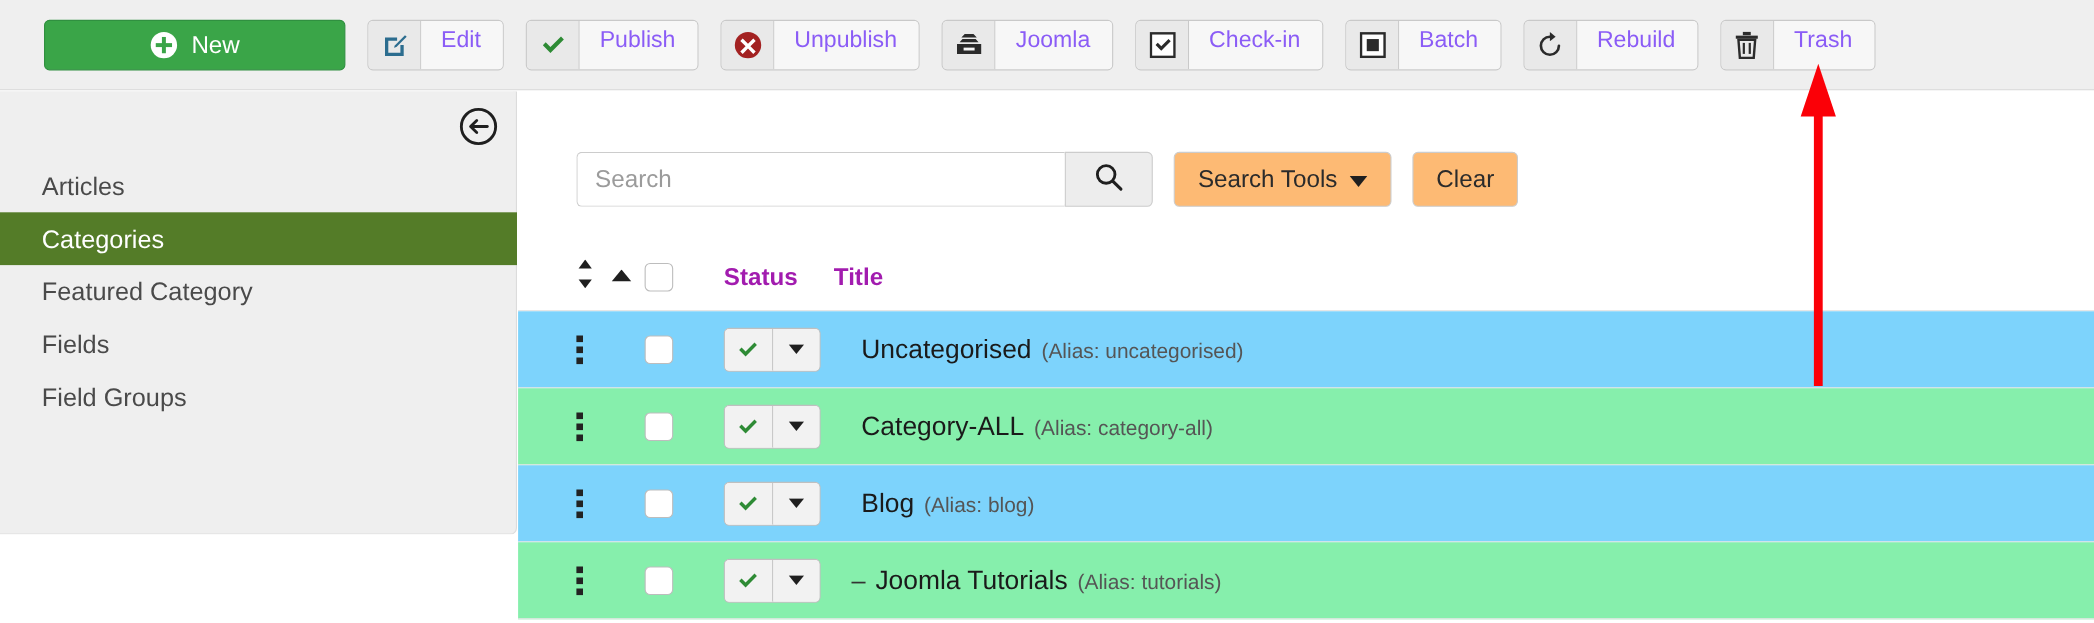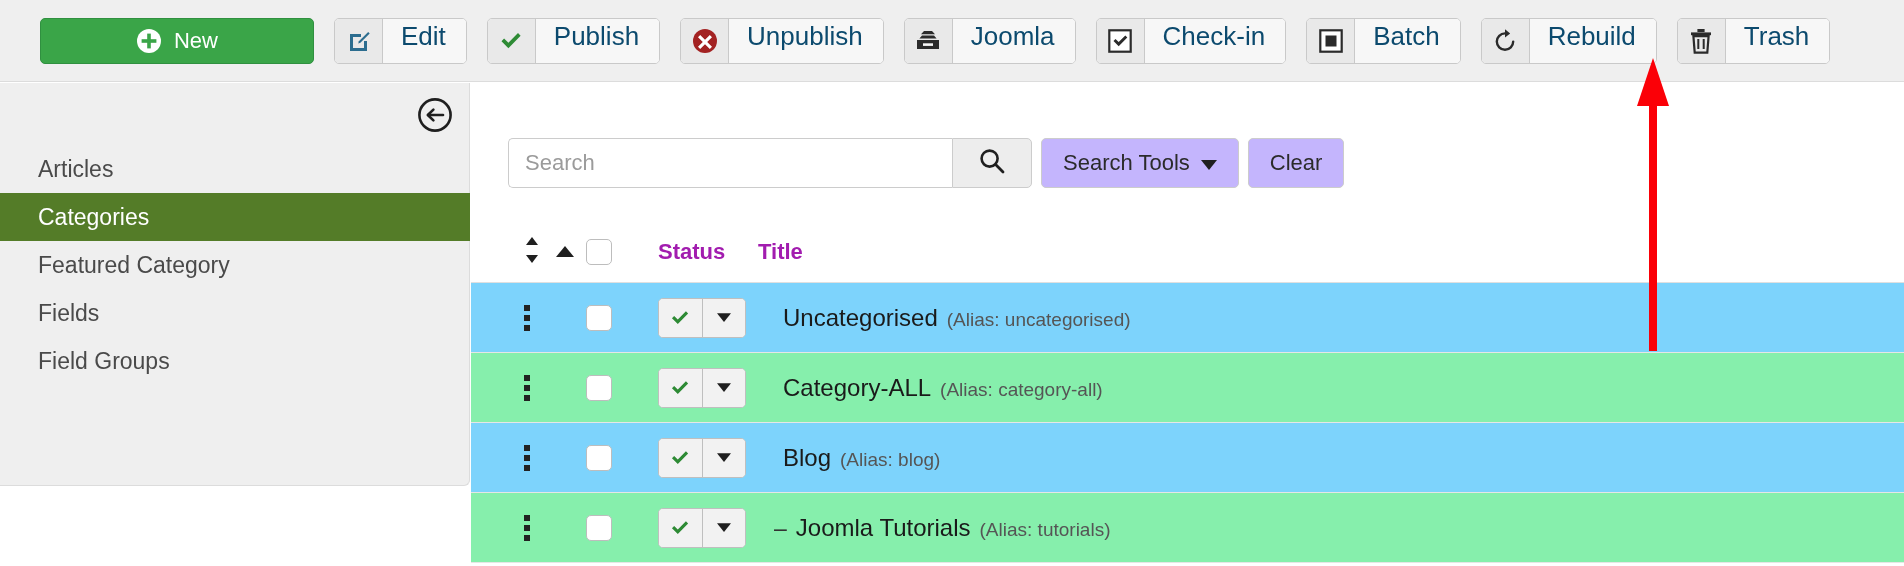--- a/index.html
+++ b/index.html
@@ -31,22 +31,22 @@
   }
   .tb-btn .ic {
     display: flex; align-items: center; justify-content: center;
     width: 48px;
     background: #e9e9e9;
     border-right: 1px solid #c9c9c9;
   }
   .tb-btn .lb {
     display: flex; align-items: center;
     padding: 0 20px 8px 18px;
-    font-size: 26px;
-    color: #0c4a6e;
+    font-size: 21px;
+    color: #8b5cf6;
     background: #f7f7f7;
     white-space: nowrap;
   }
   .tb-btn.primary {
     background: #3aa548;
     border: 1px solid #309040;
     width: 274px;
     justify-content: center;
     align-items: center;
     gap: 12px;
@@ -84,22 +84,22 @@
   }
   .nav-item.active {
     background: #547c28;
     color: #ffffff;
   }
 
   
   #main { position: absolute; left: 471px; top: 83px; right: 0; bottom: 0; background: #fff; }
 
   #searchbar {
-    position: absolute; left: 37px; top: 55px;
-    display: flex; gap: 9px;
+    position: absolute; left: 53px; top: 55px;
+    display: flex; gap: 19px;
   }
   #search-group { display: flex; height: 50px; }
   #search-input {
     width: 444px; height: 50px;
     border: 1px solid #cccccc;
     border-right: none;
     border-radius: 5px 0 0 5px;
     font-size: 22px;
     padding: 0 16px;
     color: #333;
@@ -112,21 +112,21 @@
     border: 1px solid #cccccc;
     border-radius: 0 5px 5px 0;
     background: #ededed;
     display: flex; align-items: center; justify-content: center;
     cursor: pointer;
   }
   .pill-btn {
     height: 50px;
     border: 1px solid #cccccc;
     border-radius: 5px;
-    background: #c4b5fd;
+    background: #fdba74;
     display: flex; align-items: center; gap: 11px;
     padding: 0 21px;
     font-size: 22px;
     color: #2b2b2b;
     cursor: pointer;
     white-space: nowrap;
   }
 
   
   #table { position: absolute; left: 0; top: 138px; right: 0; }

